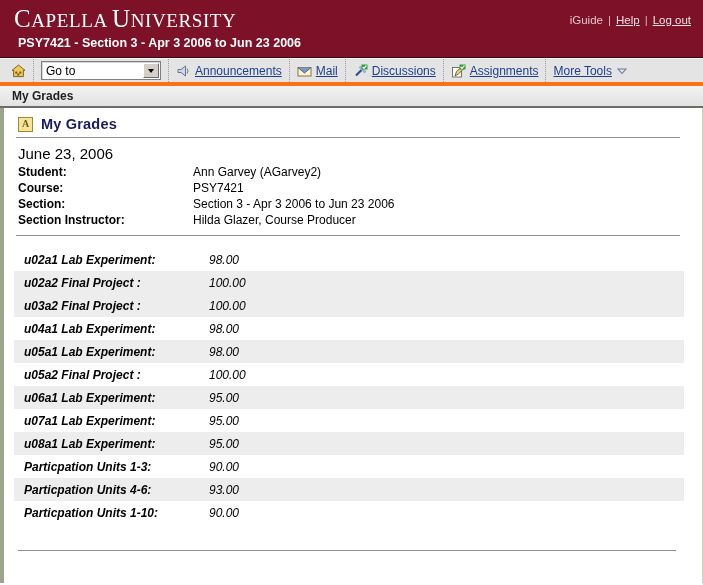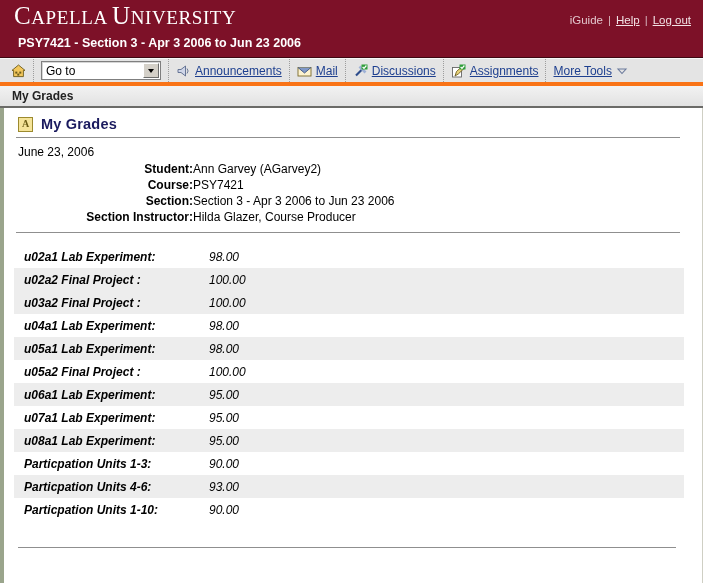--- a/index.html
+++ b/index.html
@@ -28,21 +28,21 @@
   }
   .brand {
     position: absolute;
     left: 14px;
     top: 1px;
     color: #ffffff;
     font-family: "Liberation Serif", "DejaVu Serif", serif;
     font-size: 25px;
     letter-spacing: 0.6px;
     white-space: nowrap;
-    line-height: 30px;
+    line-height: 36px;
   }
   .brand .cap {
     font-size: 25px;
   }
   .brand .sm {
     font-size: 19px;
   }
   .util-links {
     position: absolute;
     right: 12px;
@@ -201,39 +201,38 @@
   }
   .rule {
     border: none;
     border-top: 1px solid #8f8f8f;
     margin: 0 2px 0 4px;
     height: 0;
   }
 
   .datestamp {
     padding: 7px 0 2px 6px;
-    font-size: 12px;
+    font-size: 15px;
     color: #000;
   }
 
   
   .info-table {
     border-collapse: collapse;
     margin-left: 6px;
   }
   .info-table td {
     font-size: 12px;
     padding: 1px 0;
     vertical-align: top;
   }
   .info-table td.k {
     font-weight: bold;
     width: 175px;
     white-space: nowrap;
-    text-align: right;
   }
   .info-table td.v {
     white-space: nowrap;
   }
 
   .rule2 {
     border: none;
     border-top: 1px solid #8f8f8f;
     margin: 7px 2px 0 4px;
   }

